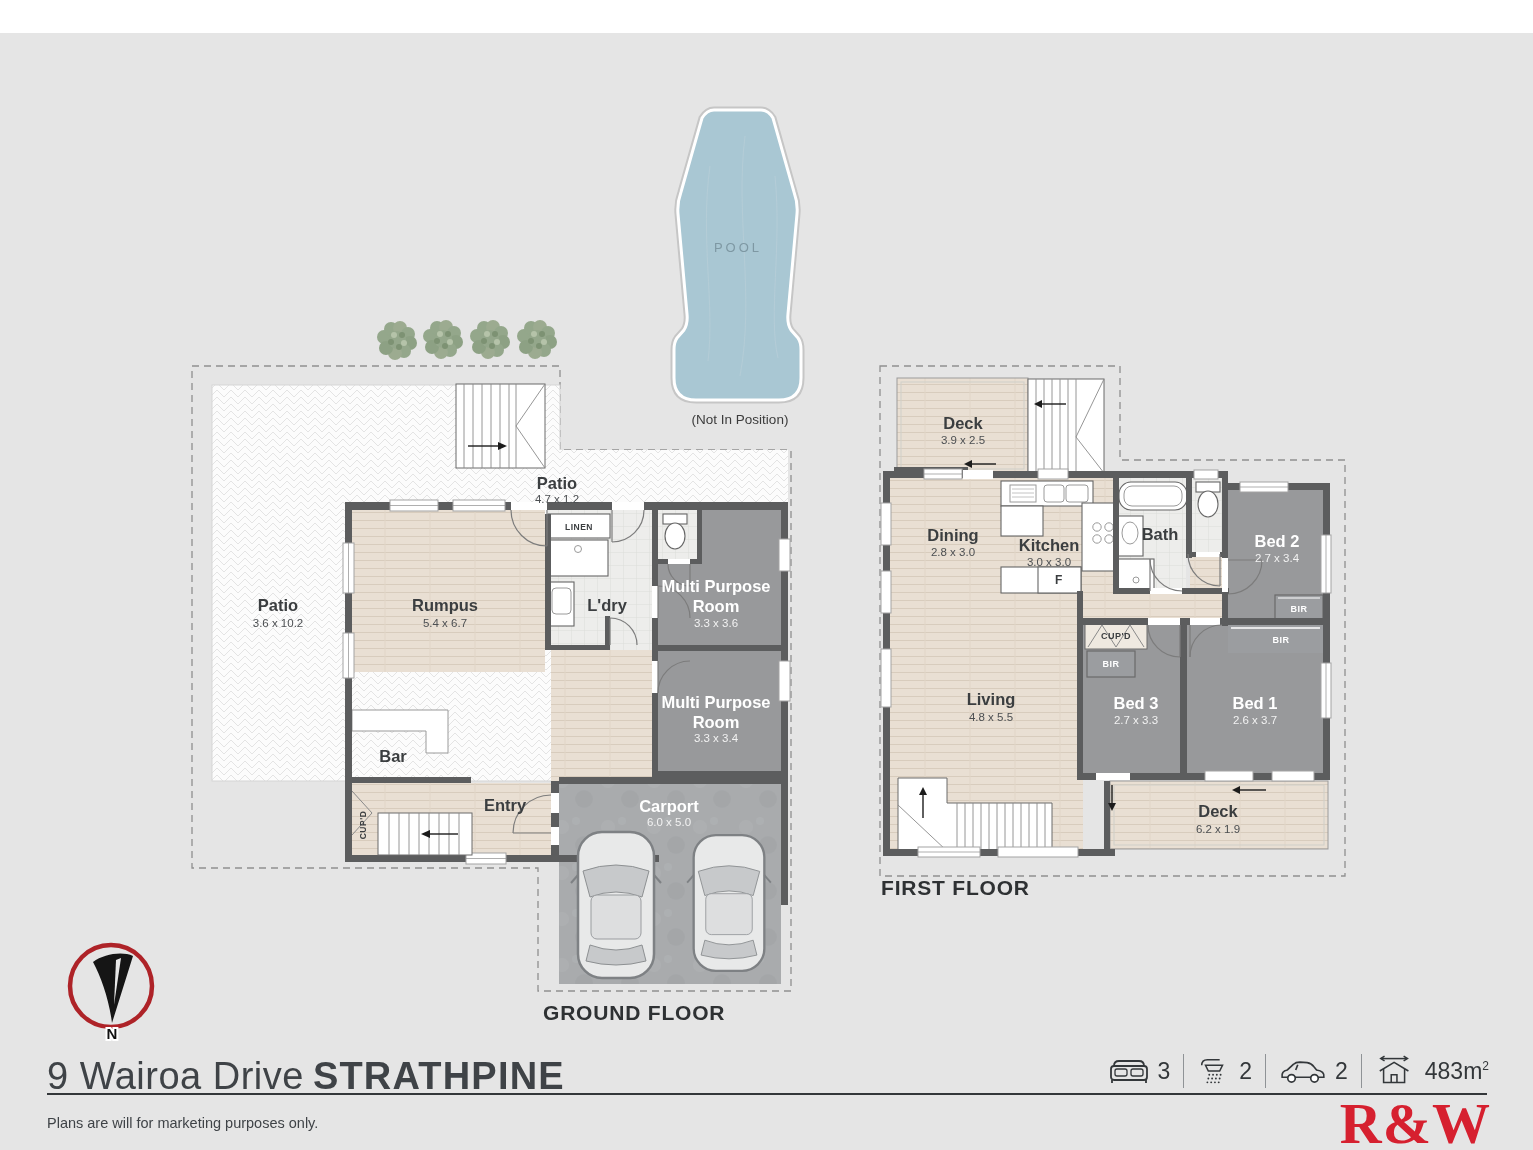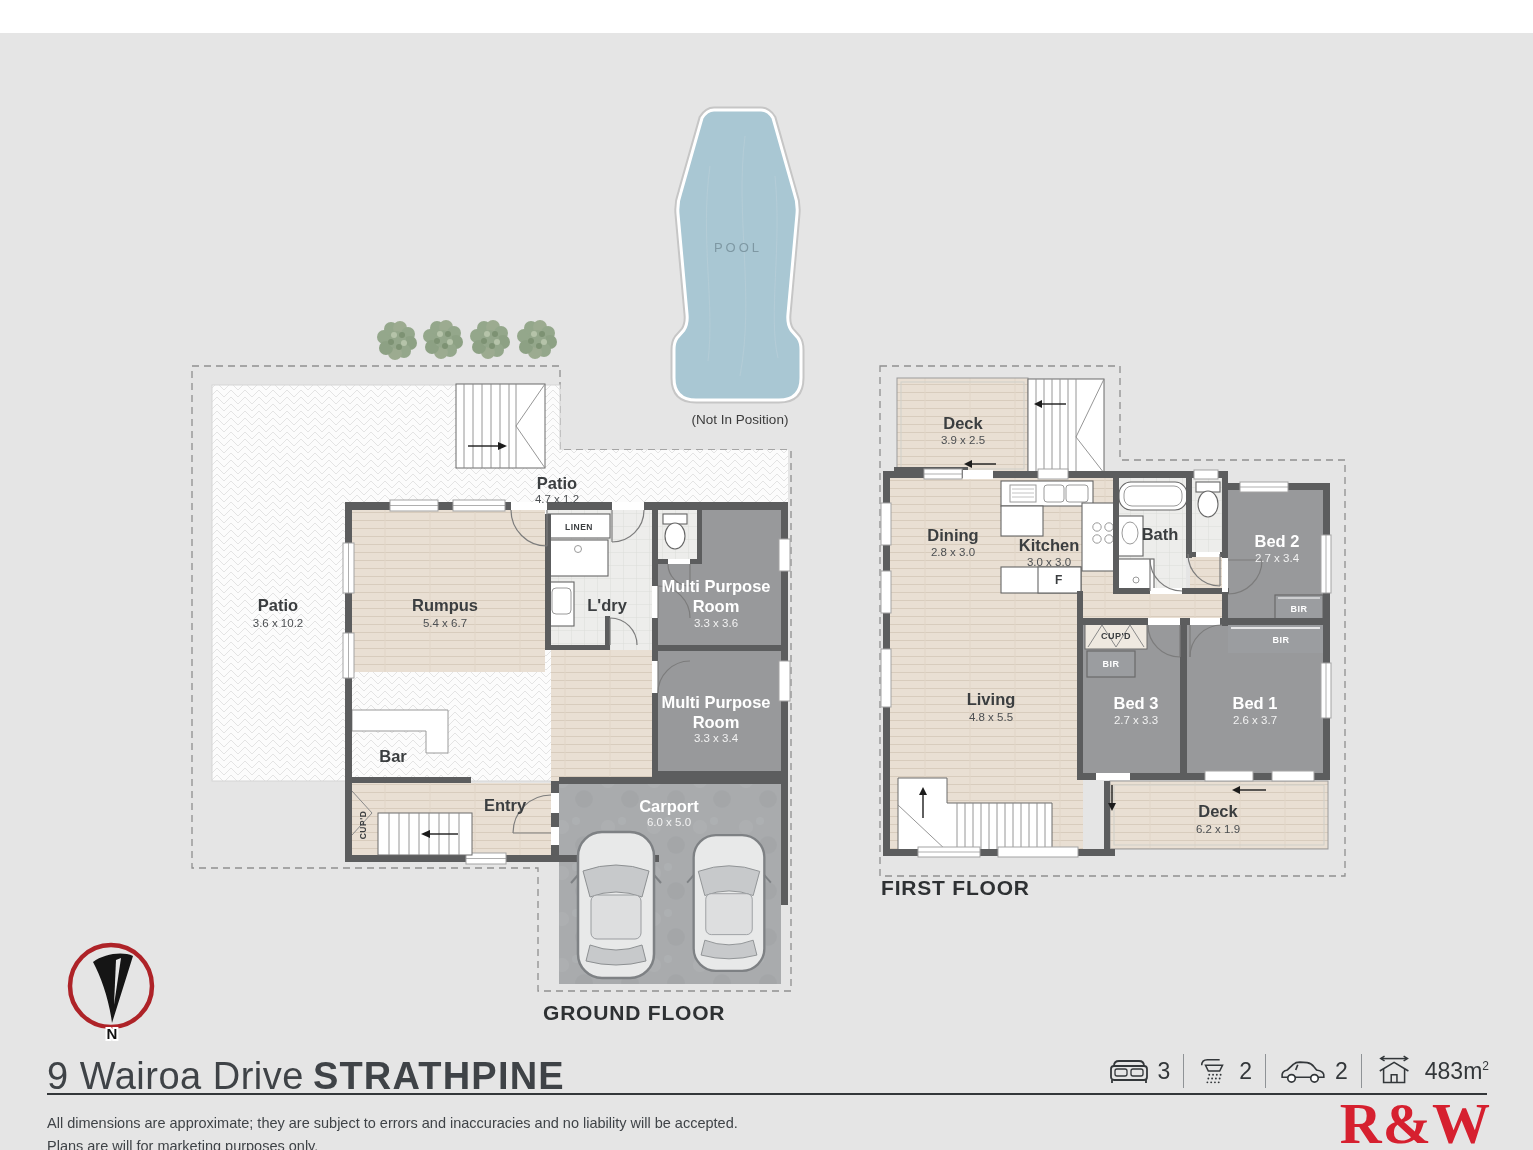--- a/index.html
+++ b/index.html
@@ -477,19 +477,18 @@
       <path d="M9,15 V29 H31 V15"></path>
       <path d="M17,29 V21 H23 V29"></path>
     </svg>
     <span class="stat-value"><span>483m</span><sup>2</sup></span>
   </div>
 </div>
 
 <div class="rule"></div>
 
 <div class="disclaimer">
-  <div>All dimensions are approximate; they are subject to errors and inaccuracies and no liability will be accepted.</div>
   <div>Plans are will for marketing purposes only.</div>
 </div>
 
 <div class="logo">R&amp;W</div>
 
 </div>
 
 </body></html>

